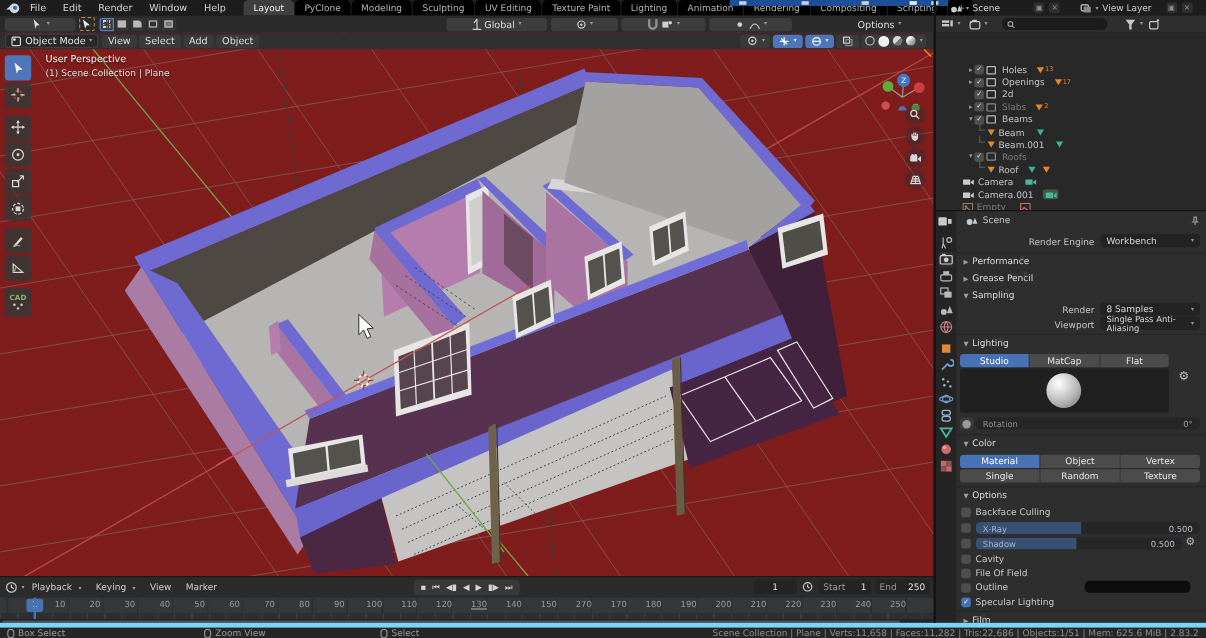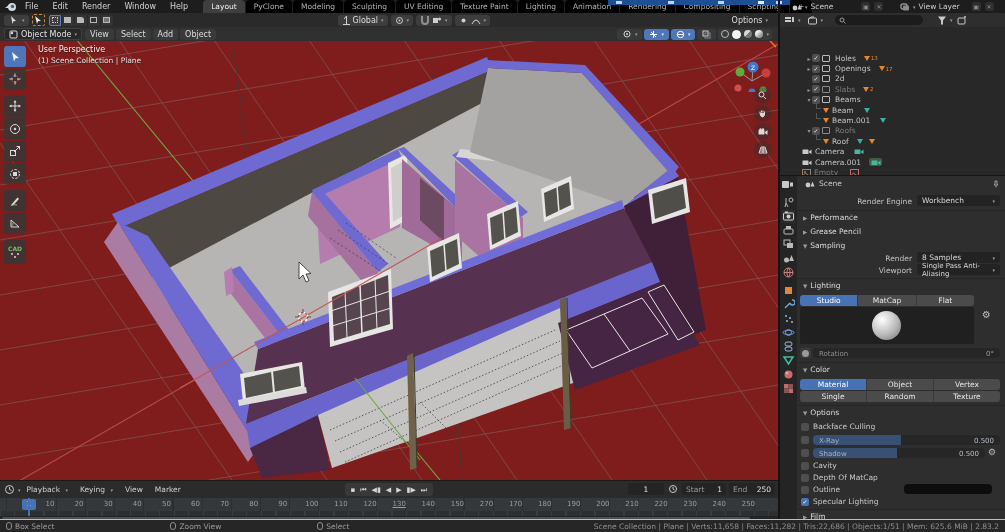--- a/index.html
+++ b/index.html
@@ -19,21 +19,21 @@
   .bluewin i { position:absolute; top:1px; width:6px; height:3px; background:rgba(255,255,255,.75); }
 
   
   .scenegrp { position:absolute; top:1px; display:flex; align-items:center; height:11px; }
   .fieldicon { width:10px; height:8px; display:inline-block; }
   .scenetxt { color:#cccccc; margin-left:3px; font-size:7.5px; }
   .minibtn { width:9px; height:9px; margin-left:4px; display:inline-block; border-radius:2px; background:#2e2e2e; color:#909090; font-size:6px; line-height:9px; text-align:center; }
 
   
   .toolsettings { left:0; top:13px; width:780px; height:14px; background:#2a2a2a; display:flex; align-items:center; }
-  .ts-pill { background:#3d3d3d; border-radius:3px; height:11px; display:flex; align-items:center; padding:0 4px; margin-right:3px; color:#dddddd; }
+  .ts-pill { background:#3d3d3d; border-radius:3px; height:11px; display:flex; align-items:center; padding:0 21px; margin-right:3px; color:#dddddd; }
   .chev { color:#9a9a9a; font-size:5px; margin-left:3px; }
   .icon12 { width:11px; height:11px; display:inline-block; }
 
   
   .outlinerHeader { left:780px; top:13px; width:225px; height:14px; background:#2e2e2e; display:flex; align-items:center; }
   .searchbox { background:#1c1c1c; border-radius:6px; height:10px; width:88px; margin-left:12px; display:flex; align-items:center; padding:0 4px; }
   .outliner { left:780px; top:27px; width:225px; height:149px; background:#282828; overflow:hidden; }
   .orow { position:absolute; left:0; width:264px; height:10.4px; display:flex; align-items:center; font-size:7.5px; color:#c4c4c4; }
   .orow.grayed { color:#7c7c7c; }
   .orow .lbl { margin-left:3px; }
@@ -97,21 +97,21 @@
   .ruler { position:absolute; left:0; top:17px; width:778px; height:13px; background:#34383b;
     background-image:repeating-linear-gradient(90deg,#2c2f32 0px,#2c2f32 1px,transparent 1px,transparent 29.1px); background-position:27px 0; }
   .ruler .tick { position:absolute; top:2px; color:#9b9b9b; font-size:7px; transform:translateX(-50%); }
   .curframe { position:absolute; left:22px; top:1px; width:14px; height:11px; background:#4772b3; border-radius:2px; color:#fff; font-size:7px; text-align:center; line-height:11px; }
   .tickstrip { position:absolute; left:0; top:30px; width:778px; height:5px; background:#2d3033;
     background-image:repeating-linear-gradient(90deg,#393d40 0,#393d40 1px,transparent 1px,transparent 14.5px); }
   .tl-scroll { position:absolute; left:0; top:35px; width:778px; height:4px; background:#232323; }
   .tl-thumb { position:absolute; left:2px; top:0.5px; width:748px; height:3px; background:#4f4f4f; border-radius:2px; }
 
   
-  .statusbar { left:0; top:519px; width:1005px; height:13px; background:#262626; border-top:1px solid #7dd3fc; display:flex; align-items:center; color:#9c9c9c; font-size:7.5px; }
+  .statusbar { left:0; top:519px; width:1005px; height:13px; background:#262626; border-top:4px solid #7dd3fc; display:flex; align-items:center; color:#9c9c9c; font-size:7.5px; }
   .mouseicn { display:inline-block; width:6px; height:8px; border:1px solid #8e8e8e; border-radius:3px; margin:0 3px 0 6px; }
   .sb-stats { margin-left:auto; margin-right:6px; color:#8f8f8f; }
 </style>
 </head>
 <body>
 
 <div id="app" class="ui">
 
   <div class="abs menubar">
     <svg class="logo" viewBox="0 0 14 10">
@@ -554,21 +554,21 @@
       <span class="pchk" style="left:4px;top:273px"></span>
       <div class="pslider" style="left:16px;top:272px;width:172px">
         <span class="fill" style="width:84px"></span>
         <span class="sl">Shadow</span>
         <span class="sv">0.500</span>
       </div>
       <span class="abs" style="left:191px;top:271px;color:#b9b9b9;font-size:9px">⚙</span>
       <span class="pchk" style="left:4px;top:286px"></span>
       <span class="prow" style="left:16px;top:285px">Cavity</span>
       <span class="pchk" style="left:4px;top:298px"></span>
-      <span class="prow" style="left:16px;top:297px">Depth Of MatCap</span>
+      <span class="prow" style="left:16px;top:297px">File Of Field</span>
       <span class="pchk" style="left:4px;top:310px"></span>
       <span class="prow" style="left:16px;top:309px">Outline</span>
       <div class="abs" style="left:107px;top:308px;width:88px;height:10px;background:#0d0d0d;border-radius:4px"></div>
       <span class="pchk on" style="left:4px;top:322px">✓</span>
       <span class="prow" style="left:16px;top:321px">Specular Lighting</span>
       <div class="abs" style="left:0;top:333px;width:208px;height:1px;background:#262626"></div>
       <div class="prow phdr" style="left:6px;top:336px"><span class="parrow">▶</span><span>Film</span><span class="dots">⠿</span></div>
     </div>
   </div>
 

